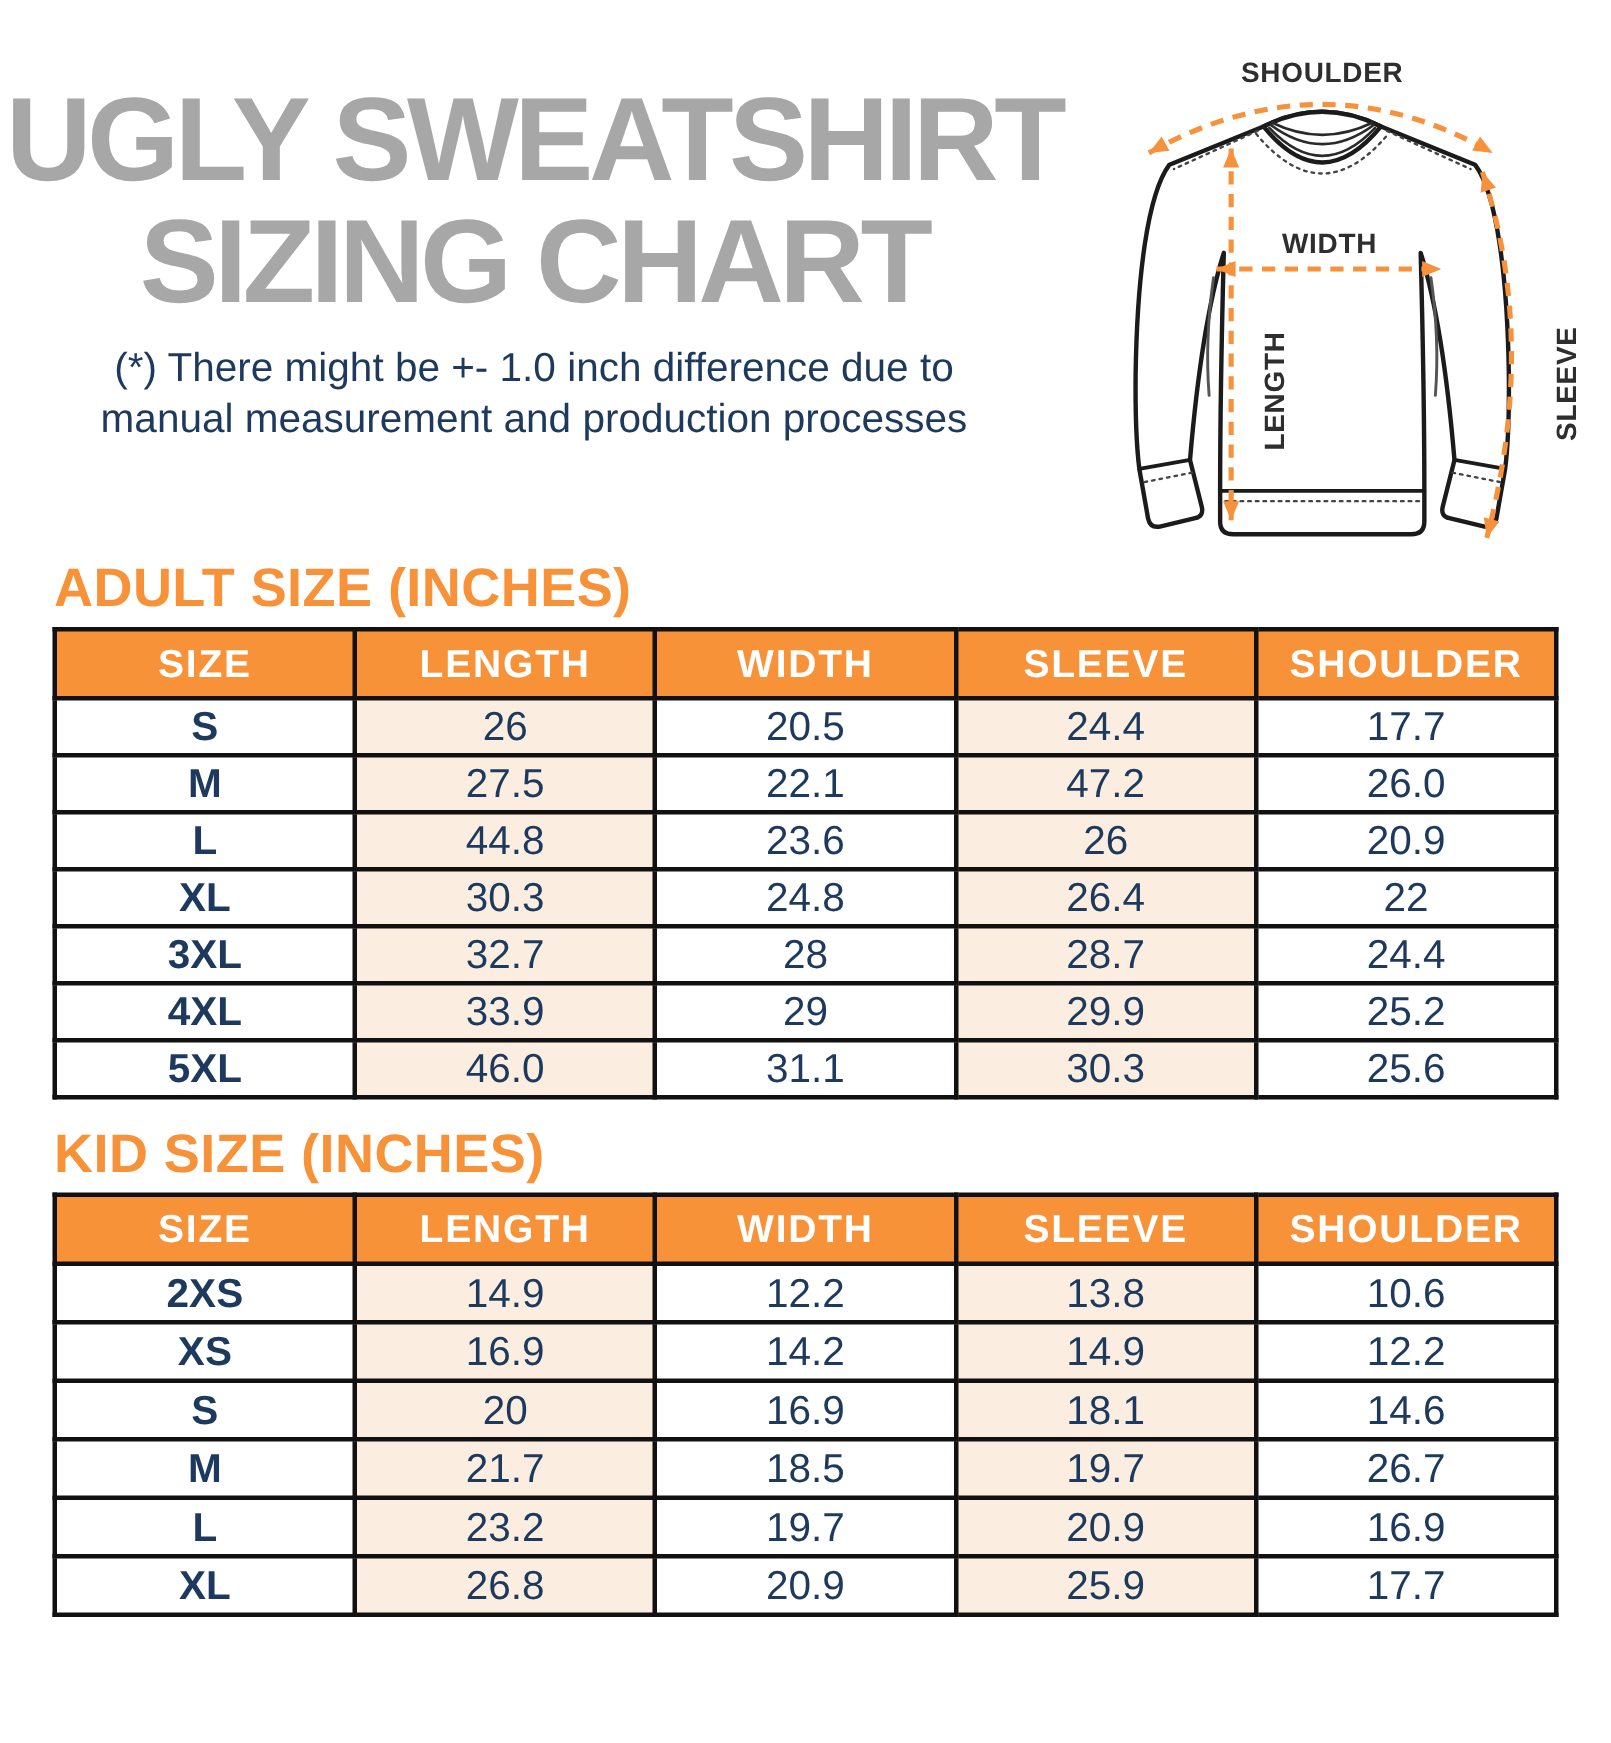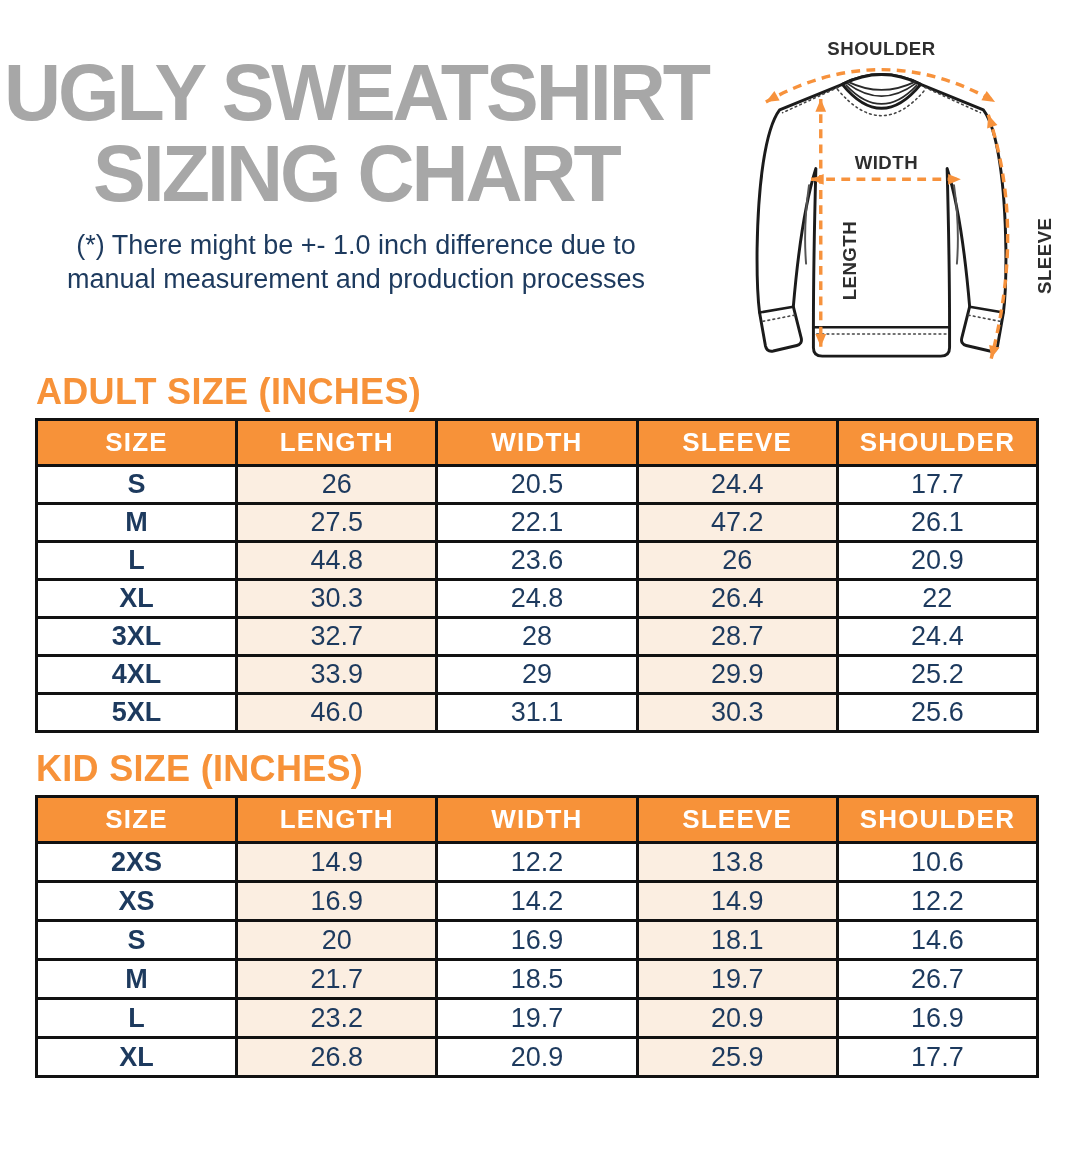--- a/index.html
+++ b/index.html
@@ -152,21 +152,21 @@
             <td class="value-cell peach">26</td>
             <td class="value-cell">20.5</td>
             <td class="value-cell peach">24.4</td>
             <td class="value-cell">17.7</td>
           </tr>
           <tr>
             <td class="size-cell">M</td>
             <td class="value-cell peach">27.5</td>
             <td class="value-cell">22.1</td>
             <td class="value-cell peach">47.2</td>
-            <td class="value-cell">26.1</td>
+            <td class="value-cell">26.0</td>
           </tr>
           <tr>
             <td class="size-cell">L</td>
             <td class="value-cell peach">44.8</td>
             <td class="value-cell">23.6</td>
             <td class="value-cell peach">26</td>
             <td class="value-cell">20.9</td>
           </tr>
           <tr>
             <td class="size-cell">XL</td>

